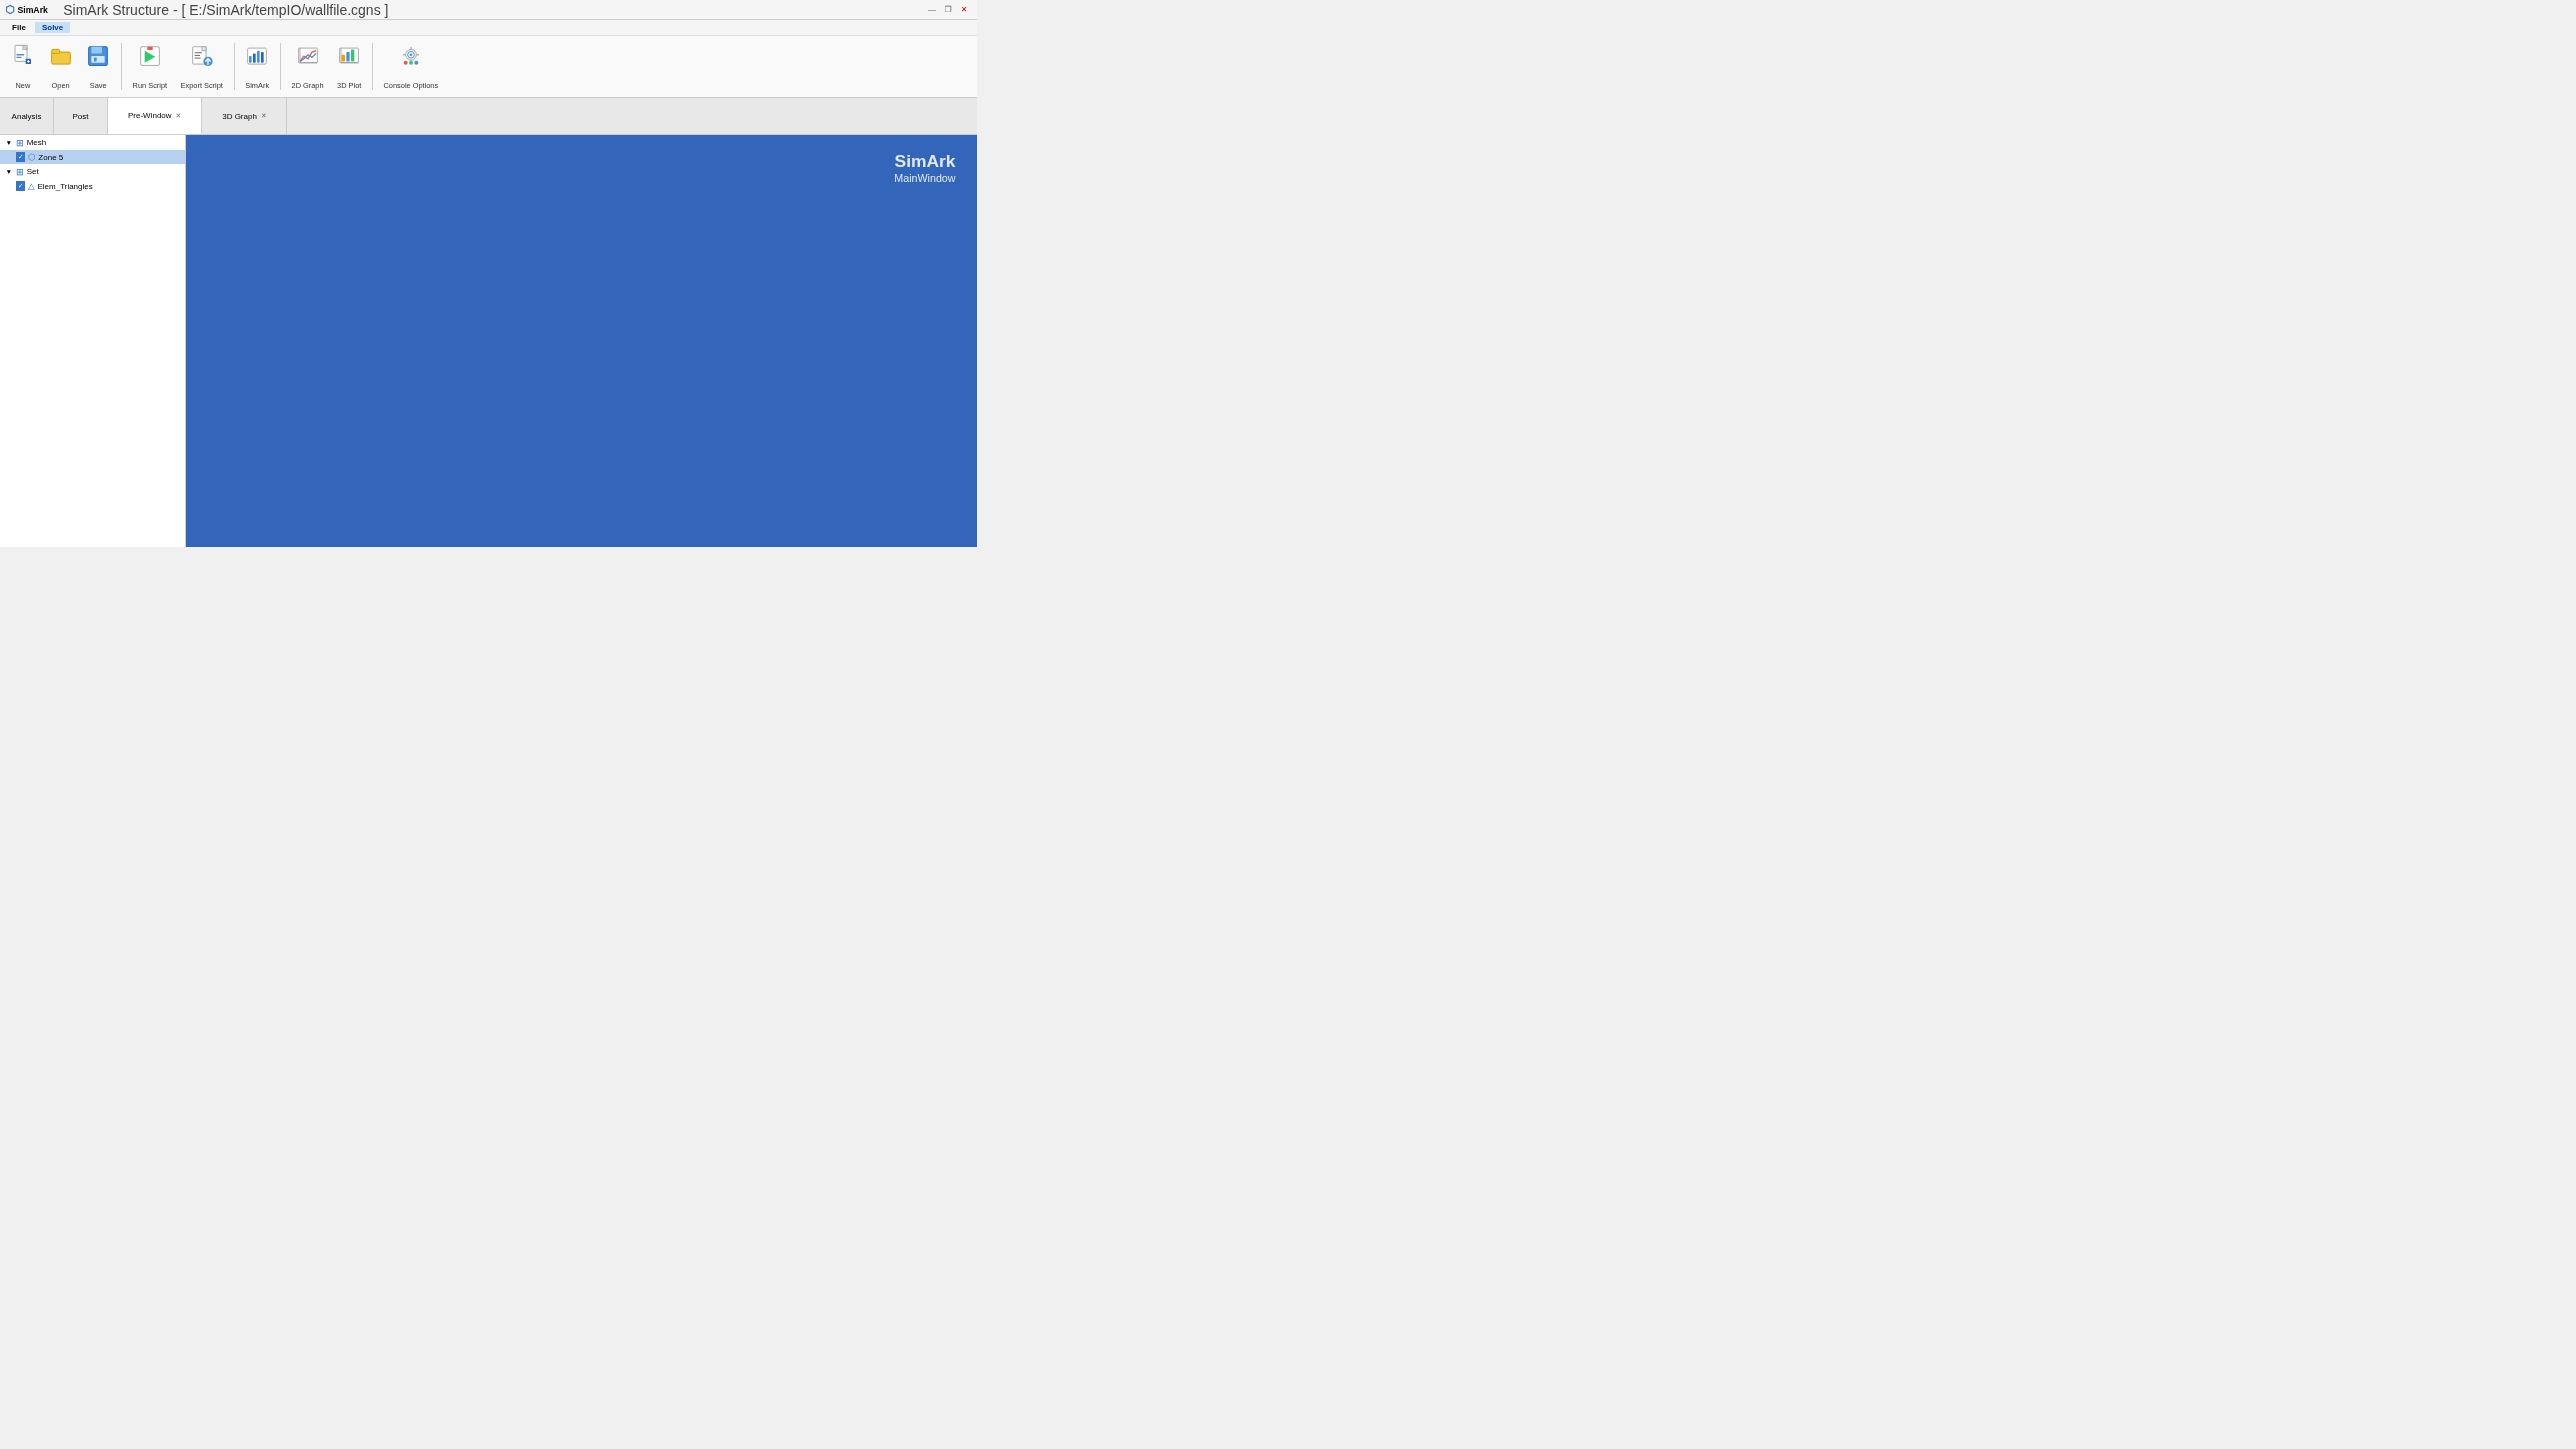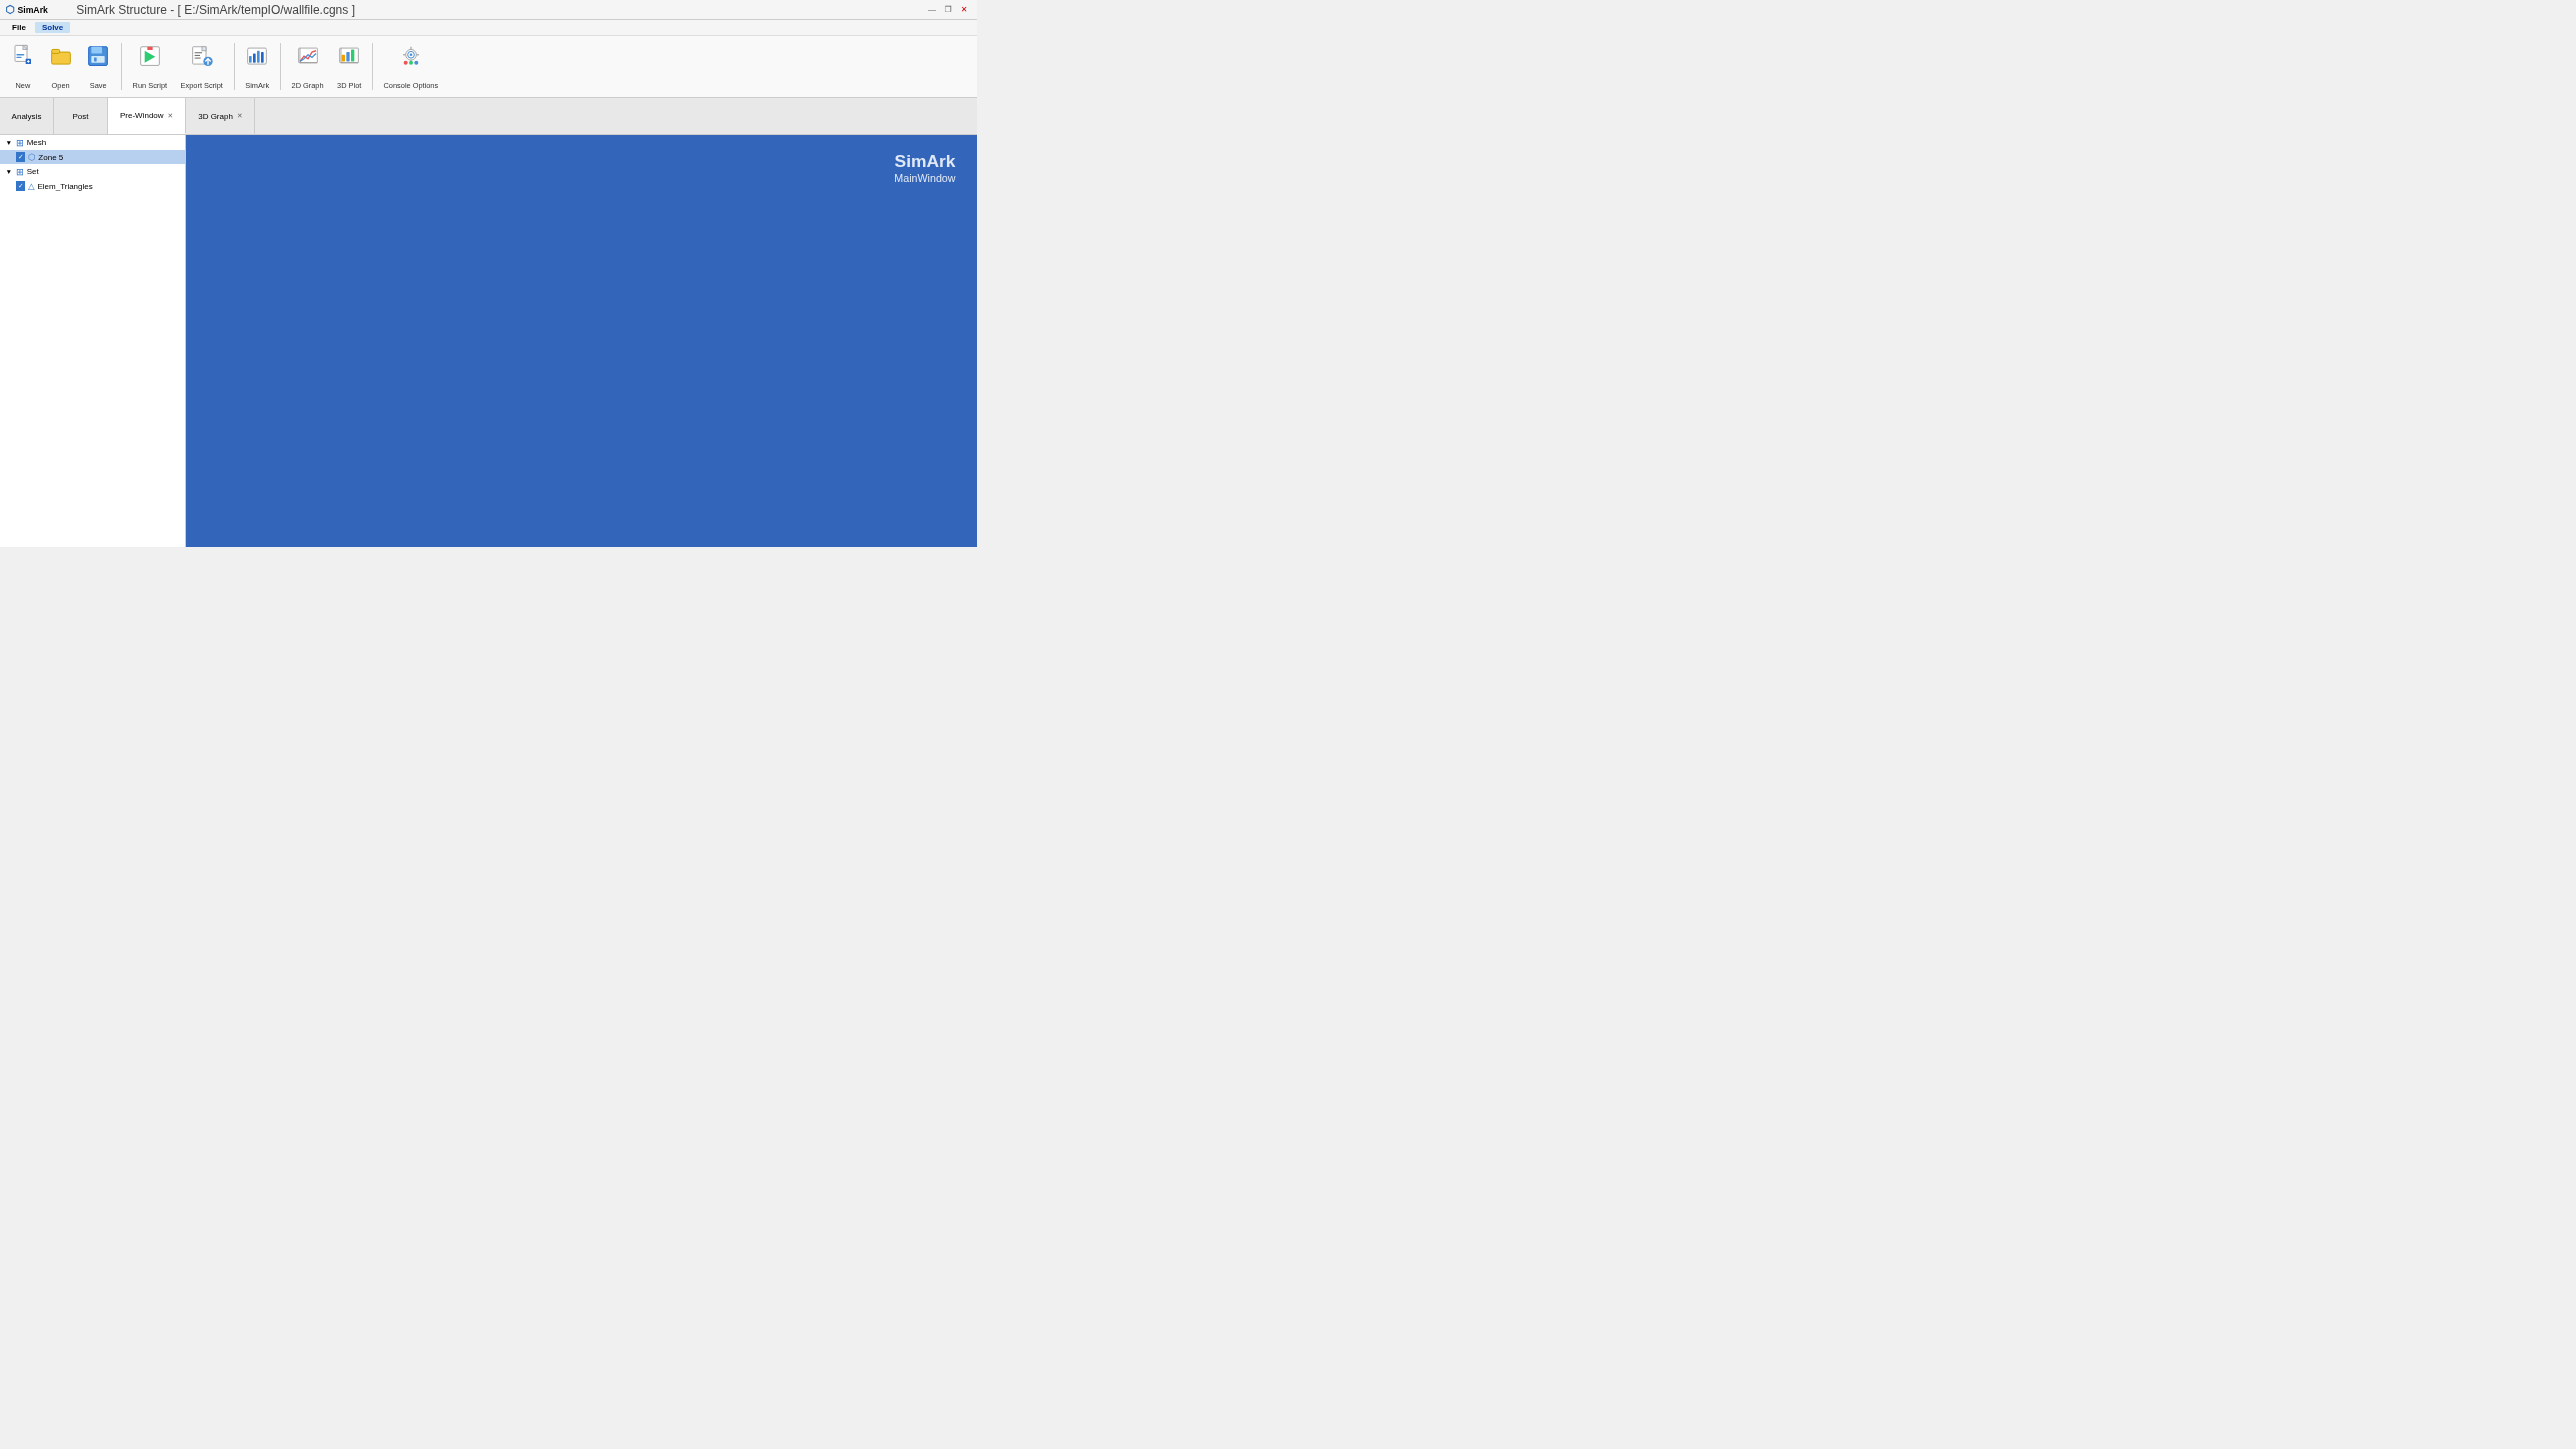--- a/index.html
+++ b/index.html
@@ -44,21 +44,21 @@
     
     #tab-bar {
       display: flex; align-items: stretch; background: #e8e8e8; height: 37px;
       border-bottom: 0.7px solid #ccc;
     }
     #tab-bar .tab-section {
       display: flex; align-items: center; padding: 0 10.7px; font-size: 8px;
       border-right: 0.7px solid #ccc; cursor: pointer; min-width: 54px; justify-content: center;
     }
     #tab-bar .tab {
-      display: flex; align-items: center; padding: 0 12px; font-size: 8px;
+      display: flex; align-items: center; padding: 0 20px; font-size: 8px;
       border-right: 0.7px solid #ccc; cursor: pointer; gap: 4px; background: #e8e8e8;
     }
     #tab-bar .tab.active { background: #fff; border-bottom: 1.3px solid #fff; }
     #tab-bar .tab .close-btn { font-size: 6.7px; color: #666; cursor: pointer; }
 
     
     #main-content { display: flex; height: calc(547px - 20px - 16px - 62px - 19px - 19px - 37px); }
 
     
     #sidebar {
@@ -127,21 +127,21 @@
     #mesh-svg { opacity: 0.92; }
   </style>
 </head>
 <body>
 
 <div id="title-bar">
   <div class="logo">
     <span class="logo-icon">⬡</span>
     <span>SimArk</span>
   </div>
-  <span style="font-size:12px;color:#444;margin-left:23px;">SimArk Structure - [ E:/SimArk/tempIO/wallfile.cgns ]</span>
+  <span style="font-size:14px;color:#444;margin-left:10px;">SimArk Structure - [ E:/SimArk/tempIO/wallfile.cgns ]</span>
   <div class="window-controls">
     <button>—</button>
     <button>❐</button>
     <button style="color:#c00">✕</button>
   </div>
 </div>
 
 <div id="menu-bar">
   <div class="menu-item">File</div>
   <div class="menu-item active">Solve</div>

